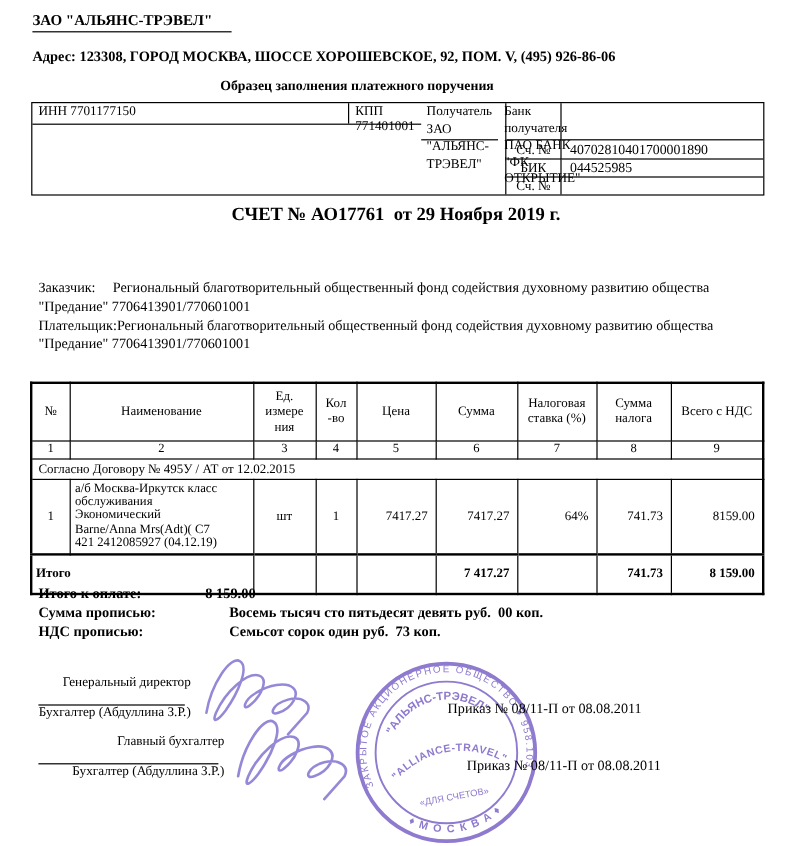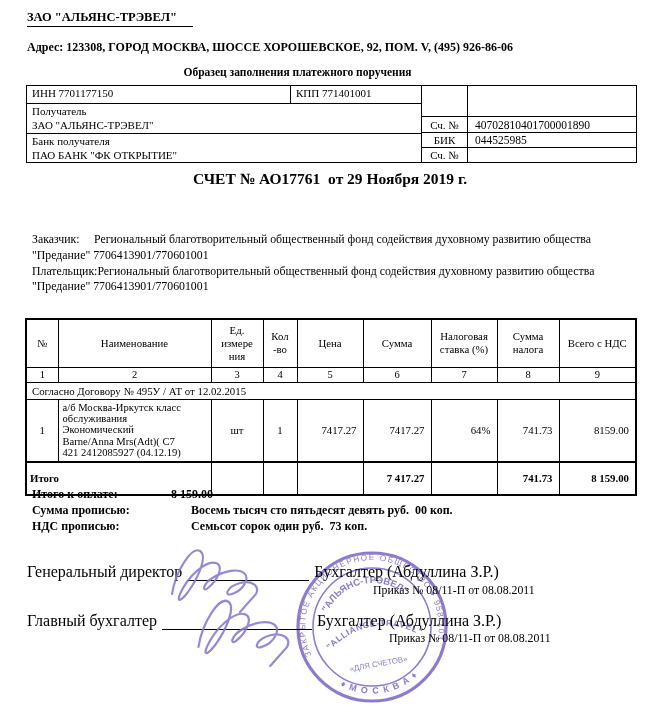--- a/index.html
+++ b/index.html
@@ -18,21 +18,21 @@
   }
   .sample-title {
     position:absolute; left:0; top:66px; width:595px; text-align:center;
     font-weight:bold; font-size:11.5px;
   }
   
   .bank-table {
     position:absolute; left:26px; top:85px; width:611px; height:78px;
     border:1.5px solid #000; display:flex; font-size:11px; box-sizing:border-box;
   }
-  .bt-left { width:395px; border-right:1px solid #000; display:flex; flex-direction:column; box-sizing:border-box; }
+  .bt-left { width:395px; border-right:1px solid #000; display:flex; flex-direction:row; box-sizing:border-box; }
   .bt-row1 { height:18px; border-bottom:1px solid #000; display:flex; box-sizing:border-box; }
   .bt-inn { width:264px; border-right:1px solid #000; padding:1px 5px; box-sizing:border-box; }
   .bt-kpp { flex:1; padding:1px 5px; }
   .bt-row2 { height:31px; border-bottom:1px solid #000; padding:0 5px; box-sizing:border-box; line-height:14.5px; }
   .bt-row3 { flex:1; padding:0 5px; line-height:14px; }
   .bt-right { flex:1; display:grid; grid-template-columns:46px 1fr; grid-template-rows:31px 16px 15px 1fr; }
   .bt-right > div { box-sizing:border-box; padding:0 4px; display:flex; align-items:center; }
   .bt-lab { border-right:1px solid #000; justify-content:center; }
   .bt-b { border-bottom:1px solid #000; }
   .bt-val { padding-left:7px !important; font-size:11.5px; }
@@ -61,21 +61,21 @@
   .r { text-align:right; padding-right:6px !important; }
   .name-cell { white-space:pre-line; line-height:11.4px; padding:2px 4px !important; font-size:10.6px; }
   table.items .total td { border-top:2px solid #000; font-weight:bold; height:33px; }
   
   .totals { position:absolute; left:32px; top:487px; line-height:15.9px; font-size:12px; }
   .totals p { margin:0; white-space:pre-wrap; }
   .tl { font-weight:bold; }
   .lblw1 { display:inline-block; width:139px; }
   .lblw2 { display:inline-block; width:159px; }
   
-  .sig-row { position:absolute; display:flex; align-items:flex-end; font-size:16px; }
+  .sig-row { position:absolute; display:flex; align-items:flex-end; font-size:11px;flex-direction:column; }
   .sig-line { border-bottom:1px solid #000; height:12px; margin:0 5px; }
   .order-line { position:absolute; font-size:11.8px; }
   .sig-svg, .stamp-svg { position:absolute; pointer-events:none; }
   .stamp-svg { mix-blend-mode:multiply; }
 </style>
 </head>
 <body>
 
 <div class="page">
 

